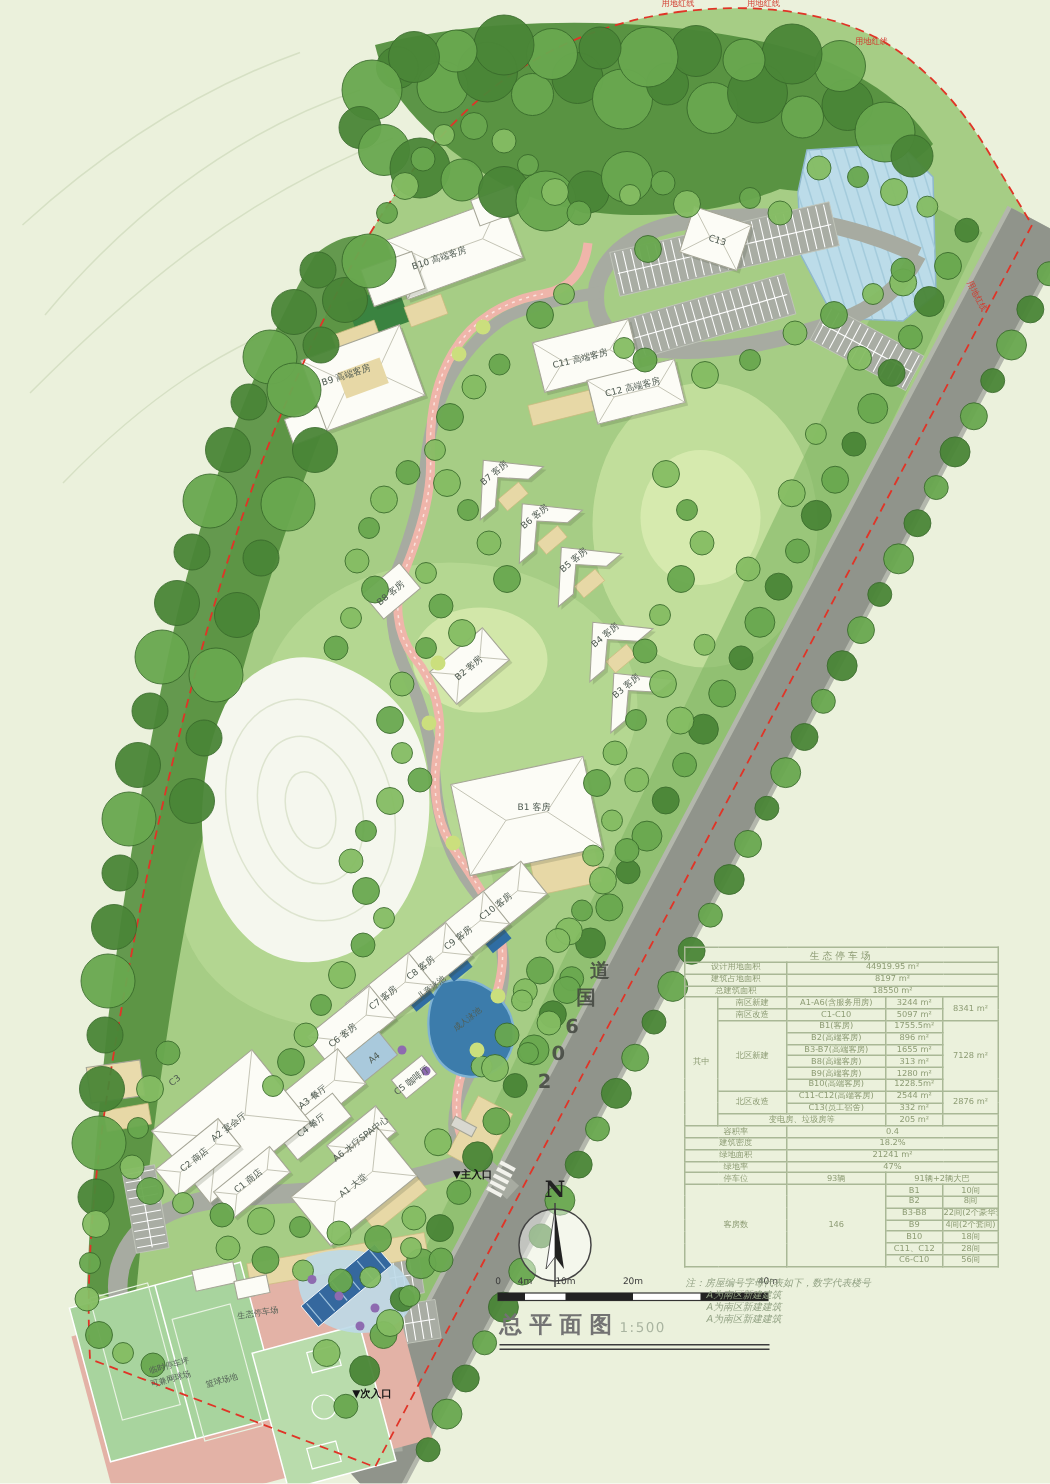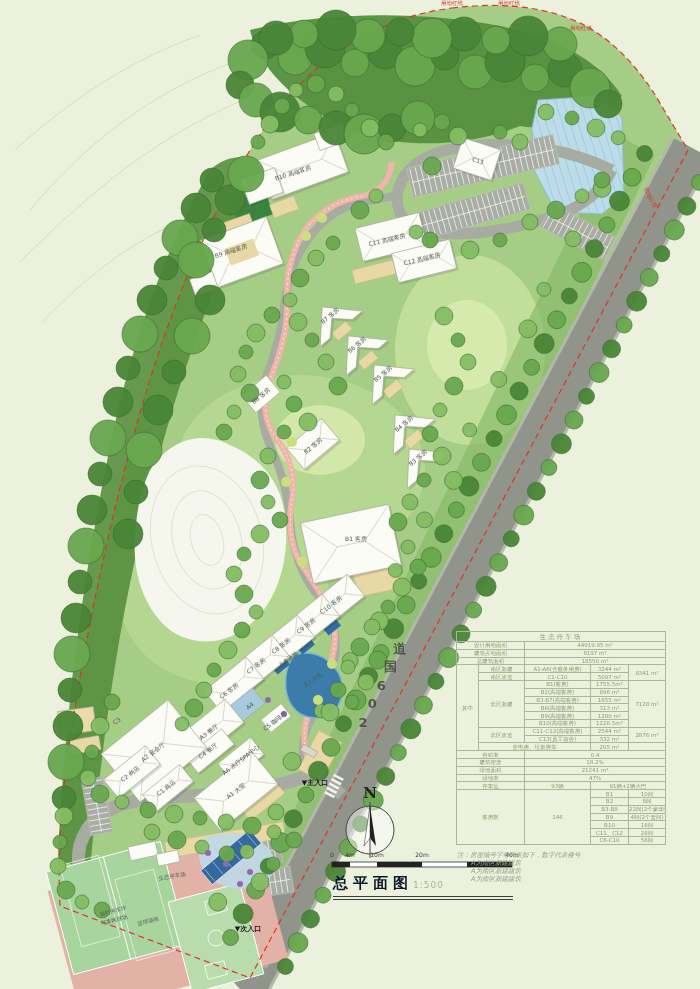--- a/index.html
+++ b/index.html
@@ -7,21 +7,21 @@
   #map{position:absolute;left:0;top:0;}
   #overlay{position:absolute;left:0;top:0;width:700px;height:989px;pointer-events:none;}
   .lbl{position:absolute;font-size:6px;line-height:6px;color:#4d5950;white-space:nowrap;transform-origin:center;}
   .site{color:#515e54;font-size:5.5px;}
   .red{color:#d23b2f;font-size:5.5px;line-height:5.5px;}
   .ent{font-size:7px;color:#151515;font-weight:bold;}
   .roadchar{font-size:13px;line-height:13px;color:#42463f;font-weight:bold;opacity:.85;}
   .tick{font-size:6px;color:#3b3b3b;}
   #northN{position:absolute;left:370px;top:793px;transform:translate(-50%,-50%);font-family:"DejaVu Serif",serif;font-size:15px;font-weight:bold;color:#222;}
   #titleBox{position:absolute;left:333px;top:873px;width:182px;}
-  .t-main{font-size:15px;font-weight:bold;letter-spacing:5px;color:#0f172a;}
+  .t-main{font-size:15px;font-weight:bold;letter-spacing:5px;color:#737373;}
   .t-scale{font-size:9px;color:#a9b4a0;letter-spacing:1px;}
   .t-line{margin-top:3px;border-top:1.5px solid #3c3c3c;border-bottom:0.5px solid #3c3c3c;height:2px;width:180px;}
   #notes{position:absolute;left:457px;top:851px;font-size:6.5px;line-height:8px;color:#93a385;font-style:italic;}
   #notes .indent{padding-left:14px;}
   #tableBox{position:absolute;left:456px;top:631px;width:209px;}
   #tableBox table{width:209px;border-collapse:collapse;table-layout:fixed;}
   #tableBox td{border:0.5px solid #a9b896;font-size:5.5px;line-height:6px;height:6.8px;color:#8d9c74;text-align:center;padding:0;white-space:nowrap;overflow:hidden;}
   #tableBox td.th{height:9px;font-size:6.5px;letter-spacing:2px;}
 </style>
 </head>

